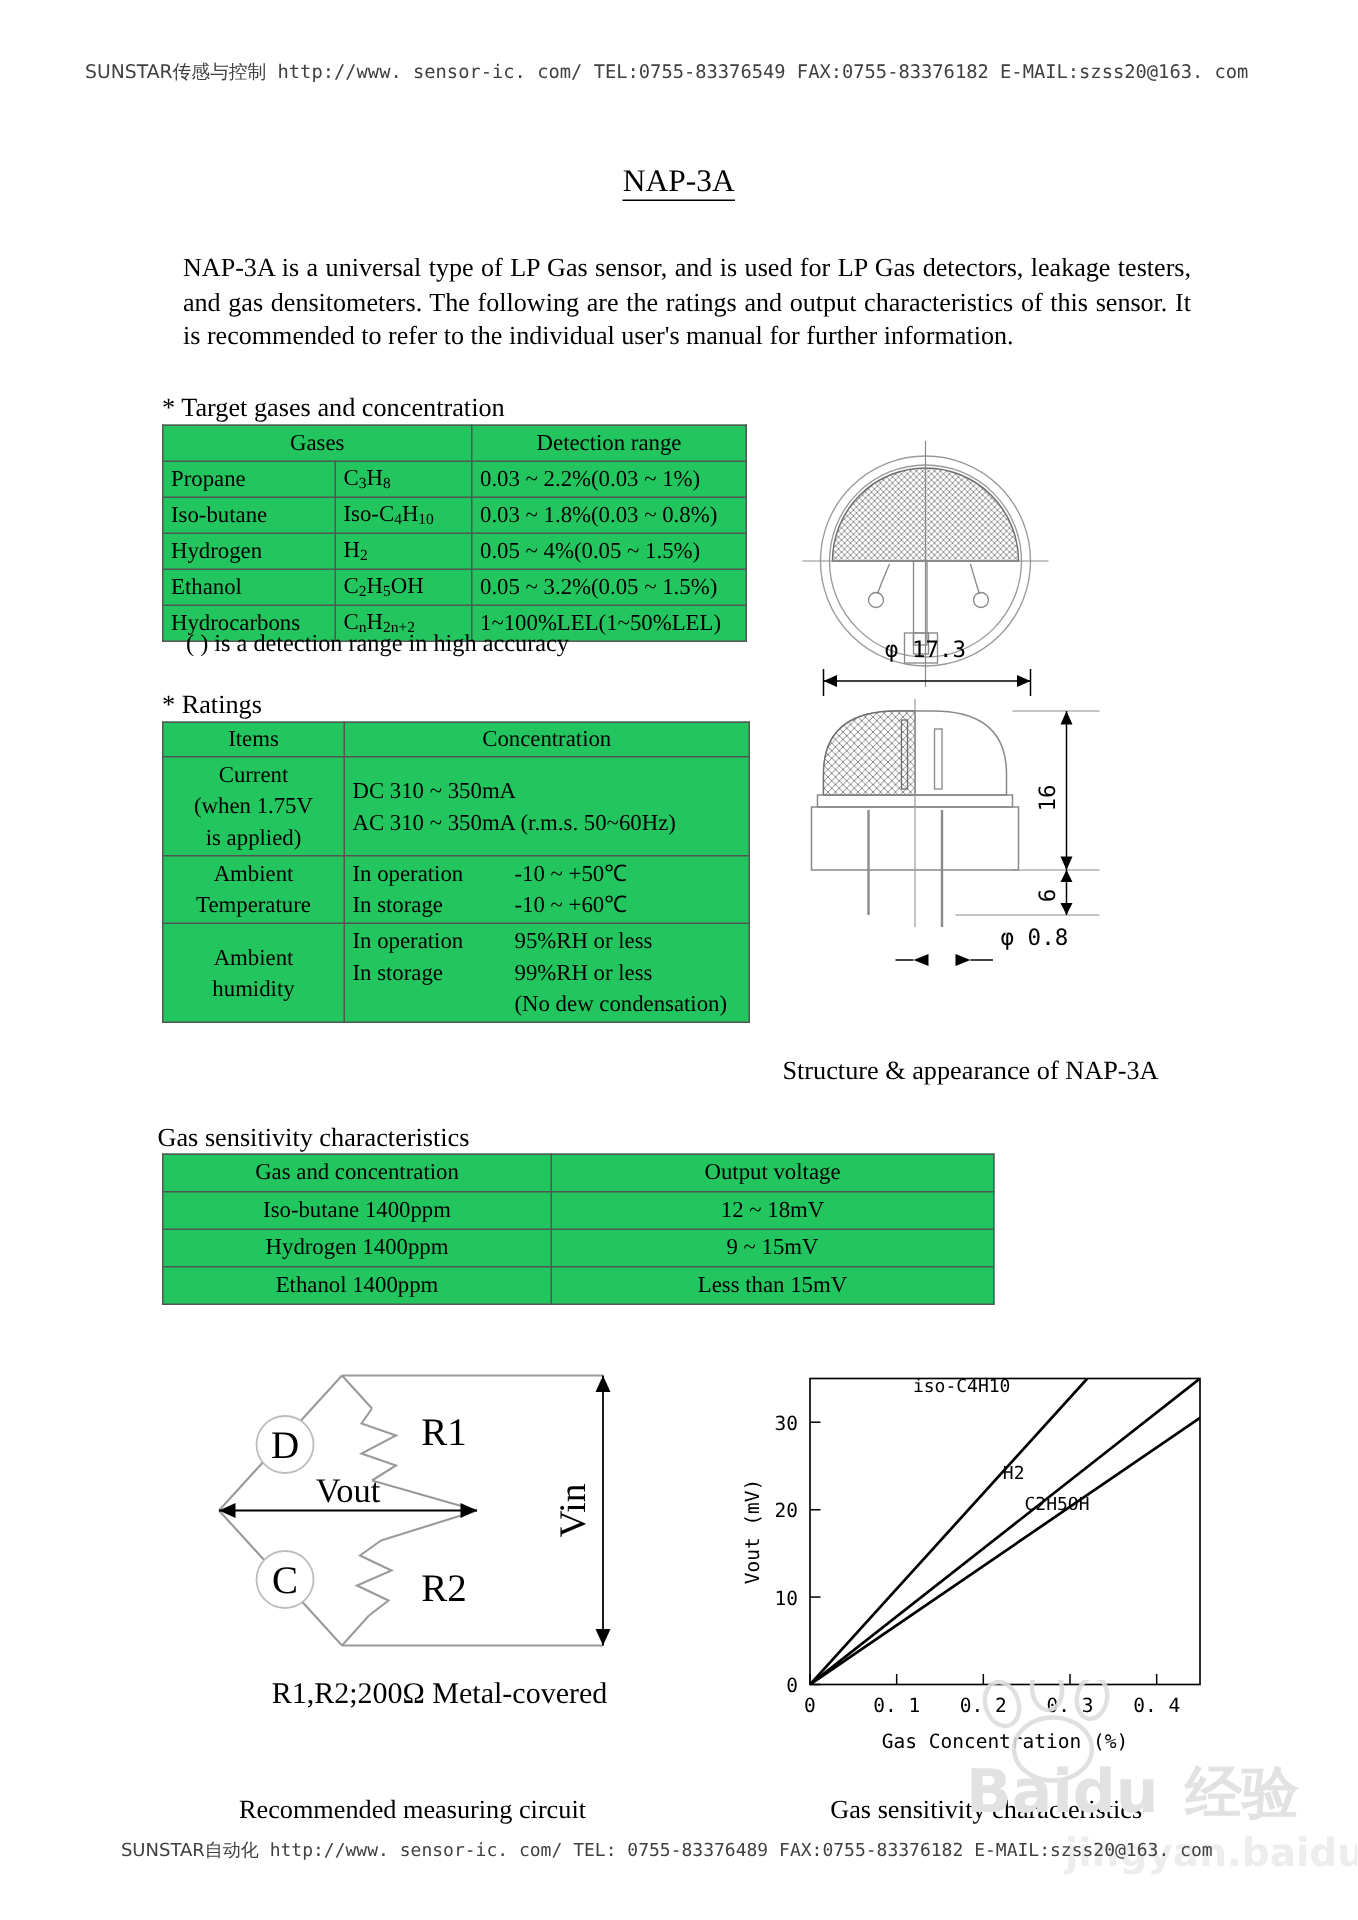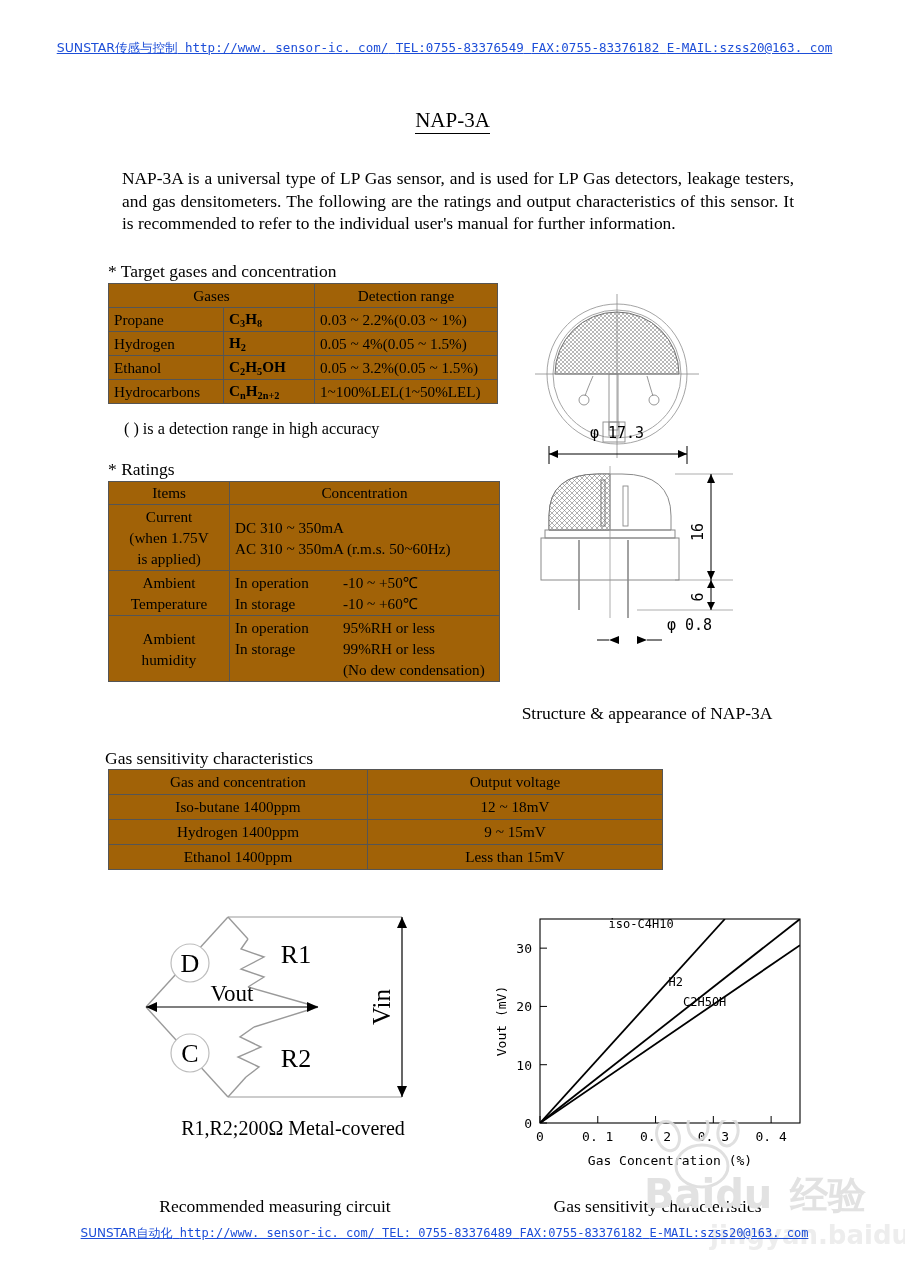--- a/index.html
+++ b/index.html
@@ -14,26 +14,25 @@
     font-family: "Liberation Serif", serif;
     color: #000;
     overflow: hidden;
   }
 
   
   .banner {
     position: absolute;
     left: 0; right: 16px;
     text-align: center;
-    color: #1d4ed8;
+    color: #404040;
     font-family: "DejaVu Sans Mono", monospace;
     font-size: 12.5px;
     letter-spacing: 0px;
     white-space: nowrap;
-    text-decoration: underline;
   }
   #header-banner { top: 40px; }
   #footer-banner { top: 1225px; font-size: 12px; }
   .banner .cn { font-family: "DejaVu Sans", sans-serif; }
 
   
   #doc-title {
     position: absolute;
     top: 108px; left: 0; right: 0;
     text-align: center;
@@ -64,38 +63,38 @@
   }
   #sec-target { top: 261px; left: 108px; }
   #sec-ratings { top: 459px; left: 108px; }
   #sec-sensitivity { top: 748px; left: 105px; }
 
   
   table.dt {
     position: absolute;
     border-collapse: collapse;
     font-size: 15.2px;
-    background: #a16207;
+    background: #22c55e;
   }
   table.dt td, table.dt th {
     border: 1px solid #555;
     padding: 1px 5px;
     font-weight: normal;
     vertical-align: middle;
     white-space: nowrap;
   }
   .ctr { text-align: center; }
   .lft { text-align: left; }
   sub { font-size: 0.68em; vertical-align: -0.25em; }
 
   
   #tbl-target { top: 283px; left: 108px; width: 390px; }
   #tbl-target td { height: 21px; }
   #tbl-target .c-name { width: 104px; }
-  #tbl-target .c-form { width: 80px; font-weight: bold; }
+  #tbl-target .c-form { width: 80px; }
 
   #note-paren {
     position: absolute;
     top: 420px; left: 124px;
     font-size: 16.2px;
   }
 
   
   #tbl-ratings { top: 481px; left: 108px; width: 392px; }
   #tbl-ratings td { height: 20px; }
@@ -156,20 +155,25 @@
 <table class="dt" id="tbl-target">
   <tbody>
     <tr>
       <td class="ctr" colspan="2">Gases</td>
       <td class="ctr">Detection range</td>
     </tr>
     <tr>
       <td class="lft c-name">Propane</td>
       <td class="lft c-form">C<sub>3</sub>H<sub>8</sub></td>
       <td class="lft">0.03 ~ 2.2%(0.03 ~ 1%)</td>
+    </tr>
+    <tr>
+      <td class="lft c-name">Iso-butane</td>
+      <td class="lft c-form">Iso-C<sub>4</sub>H<sub>10</sub></td>
+      <td class="lft">0.03 ~ 1.8%(0.03 ~ 0.8%)</td>
     </tr>
     <tr>
       <td class="lft c-name">Hydrogen</td>
       <td class="lft c-form">H<sub>2</sub></td>
       <td class="lft">0.05 ~ 4%(0.05 ~ 1.5%)</td>
     </tr>
     <tr>
       <td class="lft c-name">Ethanol</td>
       <td class="lft c-form">C<sub>2</sub>H<sub>5</sub>OH</td>
       <td class="lft">0.05 ~ 3.2%(0.05 ~ 1.5%)</td>

